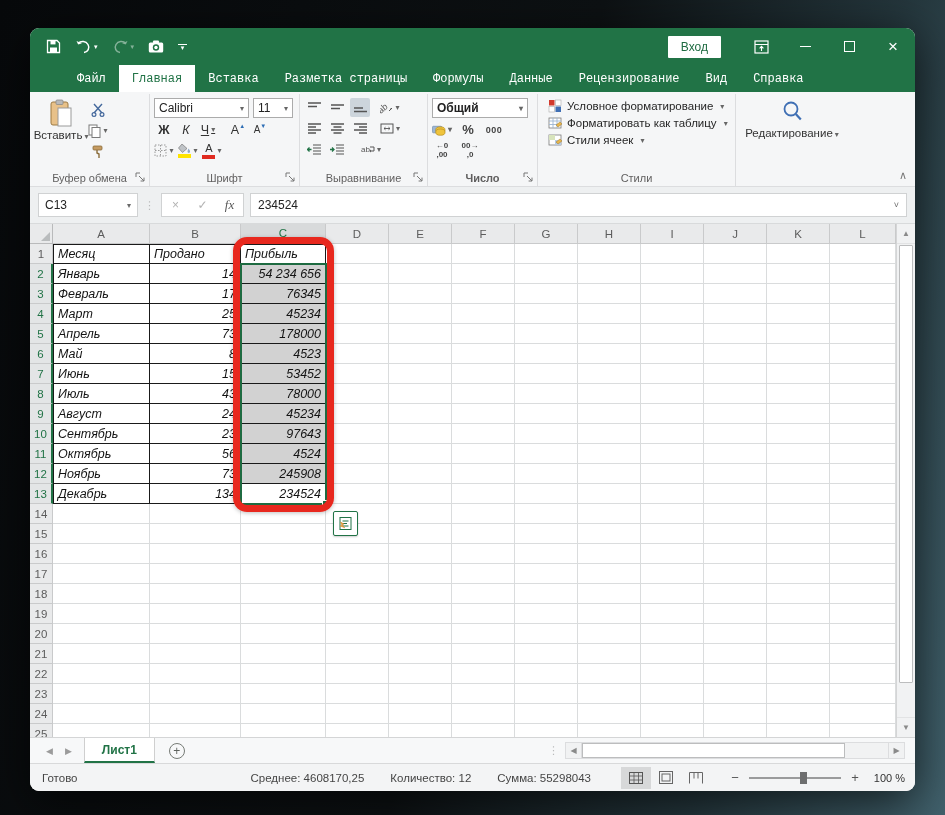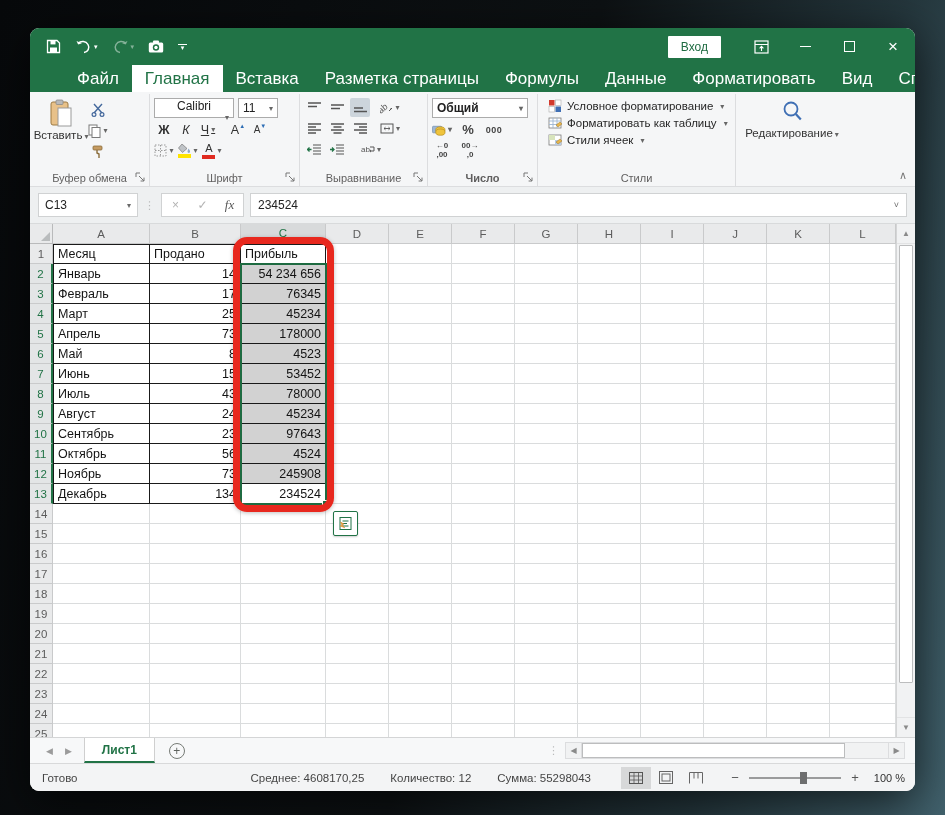--- a/index.html
+++ b/index.html
@@ -21,21 +21,21 @@
   .dim { opacity:.45; }
   .ttl { position:absolute; left:0; right:0; text-align:center; font-size:12.5px; color:#fff; pointer-events:none; }
   .tb-right { margin-left:auto; display:flex; align-items:center; gap:0; }
   .signin { background:#fff; color:#1e6b41; font-size:12px; padding:4px 13px; border-radius:1px; margin-right:18px; cursor:pointer; }
   .wbtn { width:44px; height:37px; display:flex; align-items:center; justify-content:center; color:#fff; font-size:15px; cursor:pointer; }
   .maxbox { width:11px; height:11px; border:1.4px solid #fff; }
   .minbar { width:11px; height:0; border-top:1.6px solid #fff; }
   .xchar { font-size:17px; line-height:1; }
   
   .tabrow { height:27px; background:#217346; display:flex; align-items:stretch; color:#fff; flex:none; padding-left:34px; }
-  .rtab { padding:0 13px; display:flex; align-items:center; font-size:17px; cursor:pointer; white-space:nowrap; }
+  .rtab { padding:0 13px; display:flex; align-items:center; font-size:12px; cursor:pointer; white-space:nowrap;font-family:Liberation Mono, monospace; }
   .rtab.active { background:#fff; color:#217346; }
   .rtab.iconic { gap:6px;margin-top:34px; }
   
   .ribbon { height:95px; background:#f5f6f7; border-bottom:1px solid #dcdddf; display:flex; flex:none; padding-top:2px; position:relative; }
   .rgroup { display:flex; flex-direction:column; position:relative; padding:2px 4px 0 4px; border-right:1px solid #dcdddf; }
   .rgroup-body { flex:1; display:flex; align-items:flex-start; }
   .rgroup-label { height:17px; display:flex; align-items:center; justify-content:center; gap:4px; color:#605f5f; font-size:11px; }
   .launcher { position:absolute; right:3px; bottom:3px; width:11px; height:11px; cursor:pointer; }
   .bigbtn { display:flex; flex-direction:column; align-items:center; width:54px; padding-top:3px; cursor:pointer; }
   .bigbtn .blabel { font-size:11.5px; color:#333; margin-top:2px; line-height:1.15; text-align:center; }
@@ -68,21 +68,21 @@
   .grid { position:absolute; left:0; top:0; display:grid;
           grid-template-columns:23px 97px 91px 85px repeat(8,63px) 66px; grid-auto-rows:20px; }
   .hc { background:#e9eaeb; border-right:1px solid #c9cacb; border-bottom:1px solid #c9cacb; display:flex; align-items:center; justify-content:center; font-size:11.5px; color:#5c5c5c; cursor:pointer; }
   .corner { position:relative; background:#e9eaeb; border-right:1px solid #b9babb; border-bottom:1px solid #b9babb; cursor:pointer; }
   .corner::after { content:""; position:absolute; right:2px; bottom:2px; border-left:9px solid transparent; border-bottom:9px solid #b9bcbd; }
   .rn { background:#e9eaeb; border-right:1px solid #c9cacb; border-bottom:1px solid #c9cacb; display:flex; align-items:center; justify-content:center; font-size:11.5px; color:#5c5c5c; cursor:pointer; }
   .rn.rowsel { color:#217346; border-right:2px solid #217346; background:#e3e5e6; }
   .hc.colsel { background:#d8dadb; color:#217346; border-bottom:2px solid #217346; }
   .cell { background:#fff; border-right:1px solid #dadcdd; border-bottom:1px solid #dadcdd; font-size:12.5px; color:#141414; display:flex; align-items:center; padding:0 4px; overflow:hidden; white-space:nowrap; cursor:cell; }
   .cell.num { justify-content:flex-end; }
-  .cell.tbl { border-right:1px solid #1a1a1a; border-bottom:1px solid #1a1a1a; }
+  .cell.tbl { border-right:1px solid #1a1a1a; border-bottom:1px solid #1a1a1a;font-style:italic; }
   .cell.tbl-left { border-left:1px solid #1a1a1a; }
   .cell.tbl-top { border-top:1px solid #1a1a1a; }
   .cell.selfill { background:#d2d2d2; }
   
   .selbox { position:absolute; left:210px; top:39px; width:87px; height:242px; border:2px solid #1e6b41; pointer-events:none; }
   .fillhandle { position:absolute; left:292px; top:276px; width:7px; height:7px; background:#1e6b41; border:1px solid #fff; cursor:crosshair; }
   .annot { position:absolute; left:203px; top:13px; width:101px; height:275px; border:7px solid #e8281e; border-radius:14px; pointer-events:none; box-shadow:0 1px 4px rgba(0,0,0,.25); }
   .qabtn { position:absolute; left:303px; top:287px; width:25px; height:25px; background:#fff; border:1px solid #217346; border-radius:2px; display:flex; align-items:center; justify-content:center; cursor:pointer; box-shadow:0 1px 2px rgba(0,0,0,.2); }
   
   .vscroll { width:19px; background:#f1f2f3; border-left:1px solid #d4d5d6; display:flex; flex-direction:column; flex:none; }
@@ -179,21 +179,21 @@
       </div>
     </div>
 
     <div class="tabrow">
       <span class="rtab">Файл</span>
       <span class="rtab active">Главная</span>
       <span class="rtab">Вставка</span>
       <span class="rtab">Разметка страницы</span>
       <span class="rtab">Формулы</span>
       <span class="rtab">Данные</span>
-      <span class="rtab">Форматировать</span>
+      <span class="rtab">Рецензирование</span>
       <span class="rtab">Вид</span>
       <span class="rtab">Справка</span>
       <span class="rtab iconic">
         <svg width="11" height="15" viewBox="0 0 11 15">
             <circle cx="5.5" cy="5" r="4.2" fill="none" stroke="#fff" stroke-width="1.2"></circle>
             <path d="M3.8 9.5 h3.4 M4.2 11.5 h2.6" stroke="#fff" stroke-width="1.1"></path>
           </svg>
         <span>Помощн</span>
       </span>
       <span class="rtab iconic" style="margin-left:10px;">
@@ -242,21 +242,21 @@
               <path d="M1 1 v4 M1 1 h4" stroke="#777" fill="none"></path>
               <path d="M4 4 l5 5 M9 9 v-3.4 M9 9 h-3.4" stroke="#777" fill="none"></path>
             </svg>
         </span>
       </div>
 
       <div class="rgroup" style="width:150px;">
         <div class="rgroup-body">
           <div class="col2" style="width:100%;">
             <div class="rowset">
-              <span class="selectbox" style="width:80px;flex-direction:column;">
+              <span class="selectbox" style="width:95px;">
                   <span>Calibri</span>
                   <span class="dda">▾</span>
                 </span>
               <span class="selectbox" style="width:40px; margin-left:3px;">
                   <span>11</span>
                   <span class="dda">▾</span>
                 </span>
             </div>
             <div class="rowset" style="gap:2px;">
               <span class="sm glyphbtn" style="font-weight:bold;">Ж</span>

